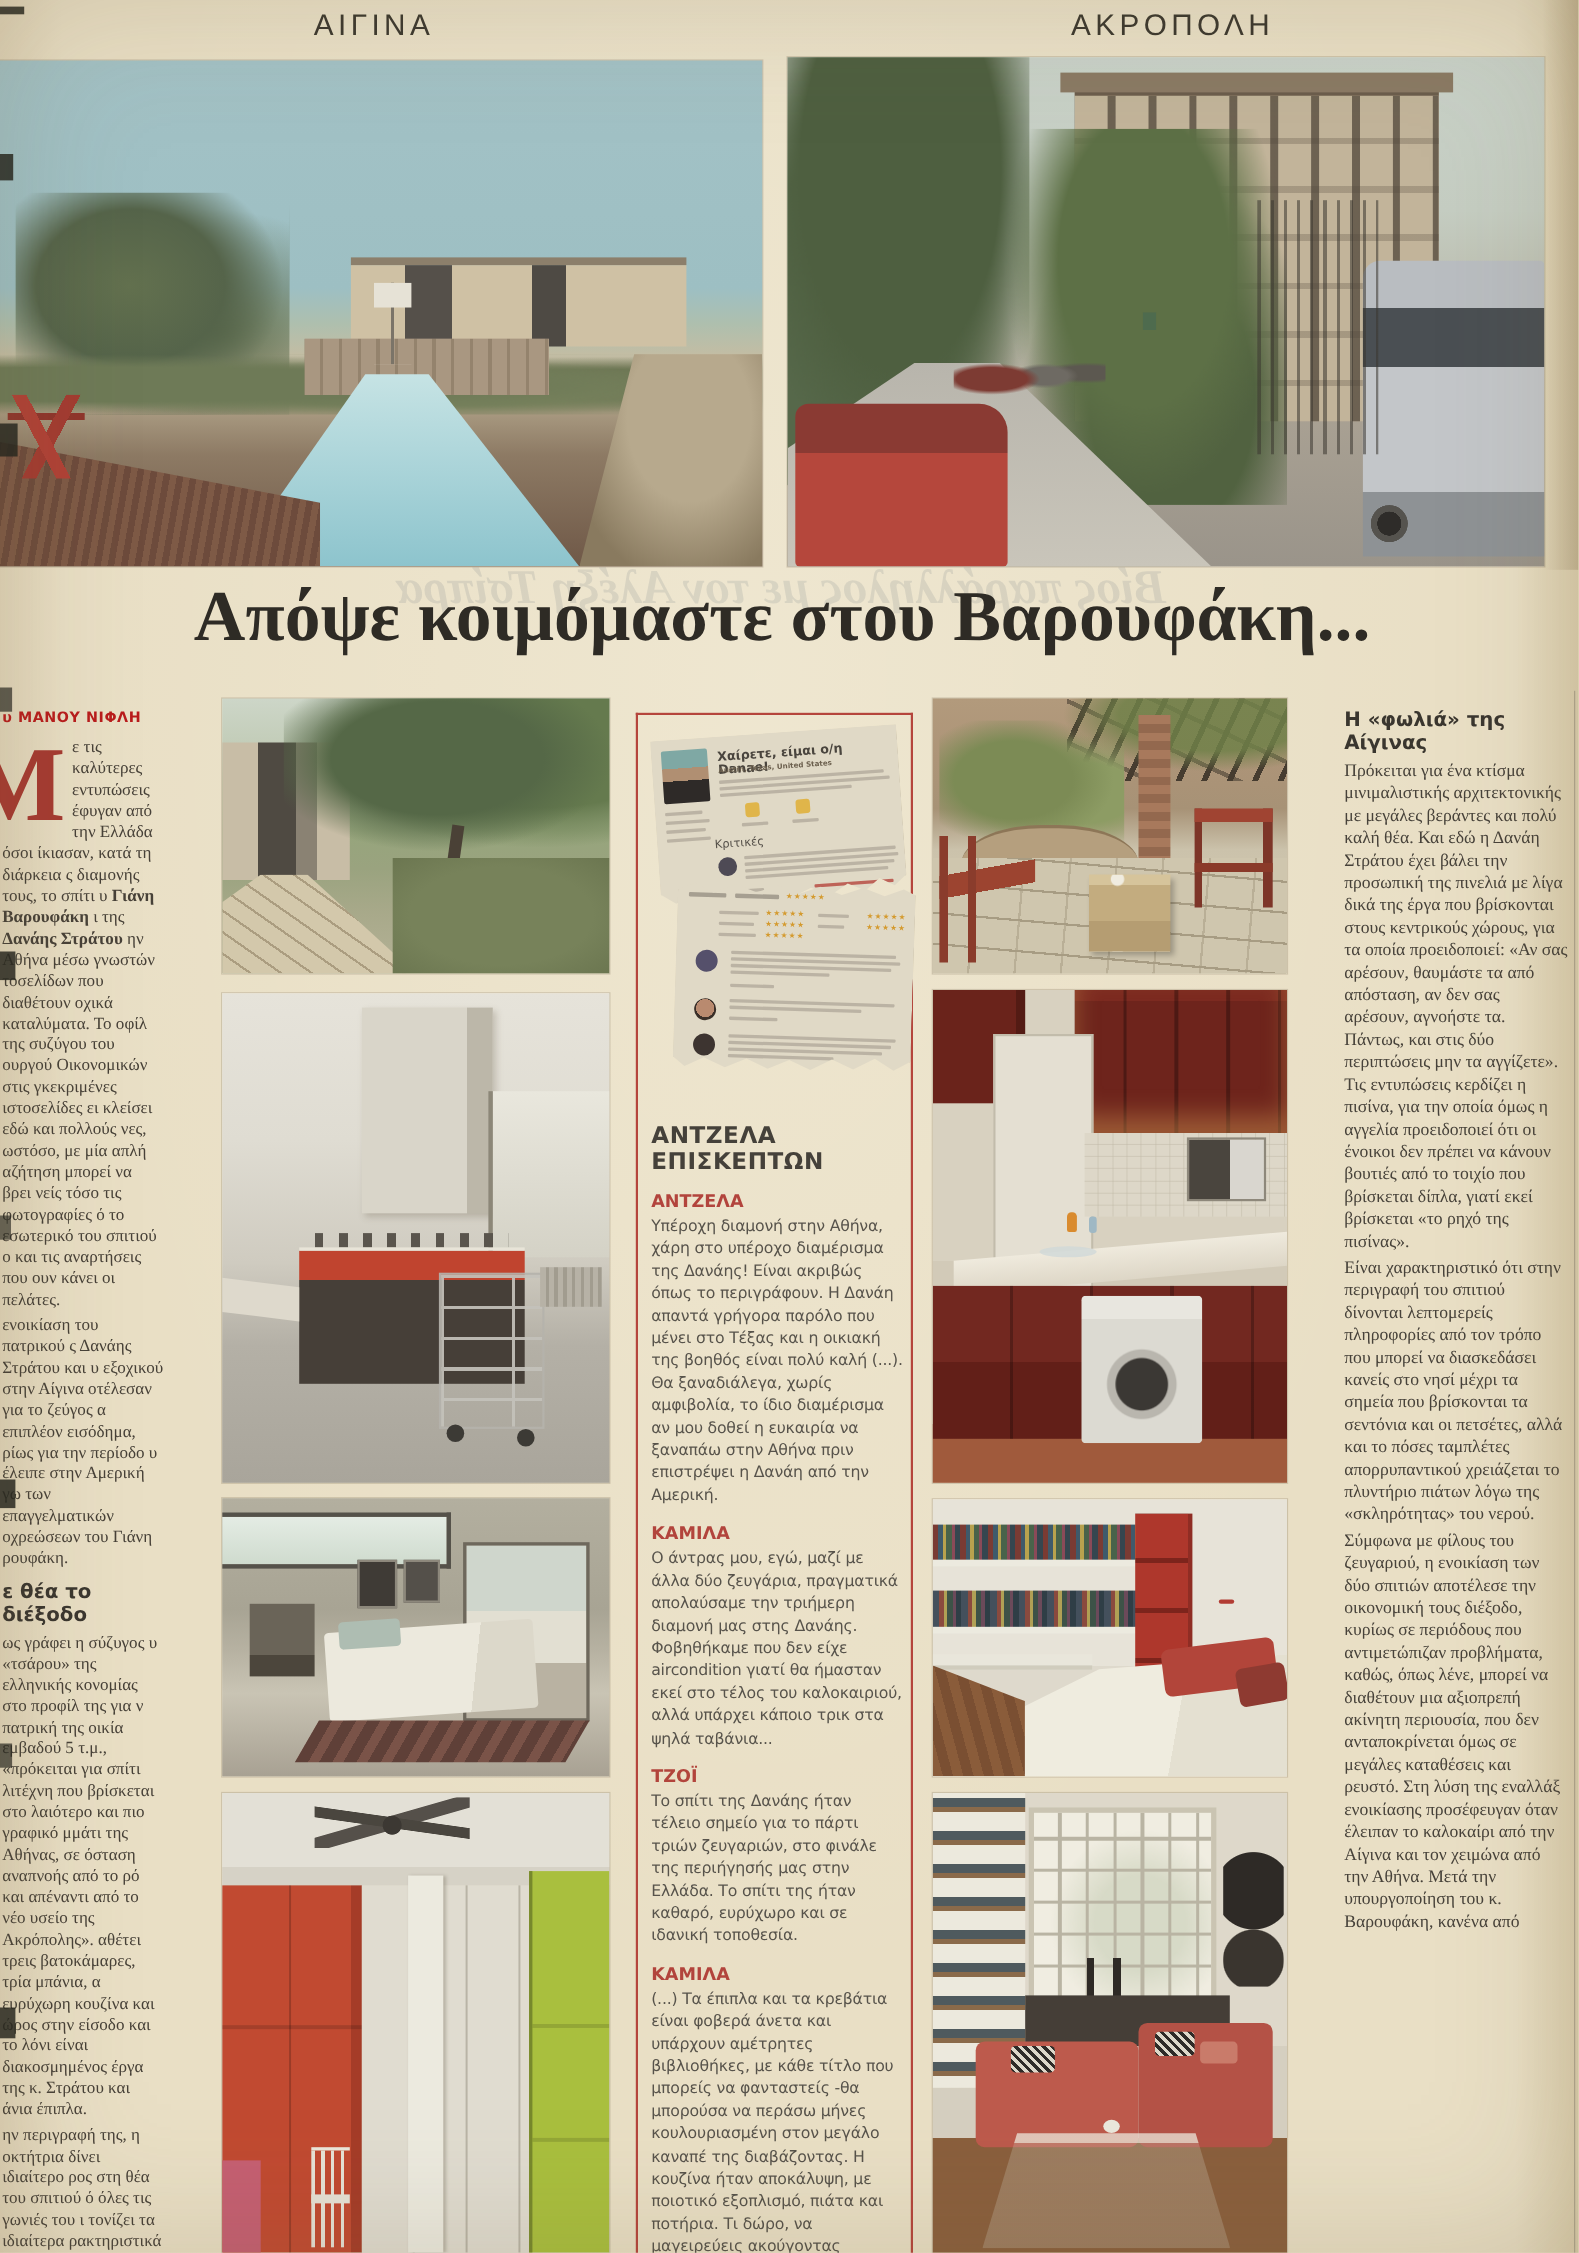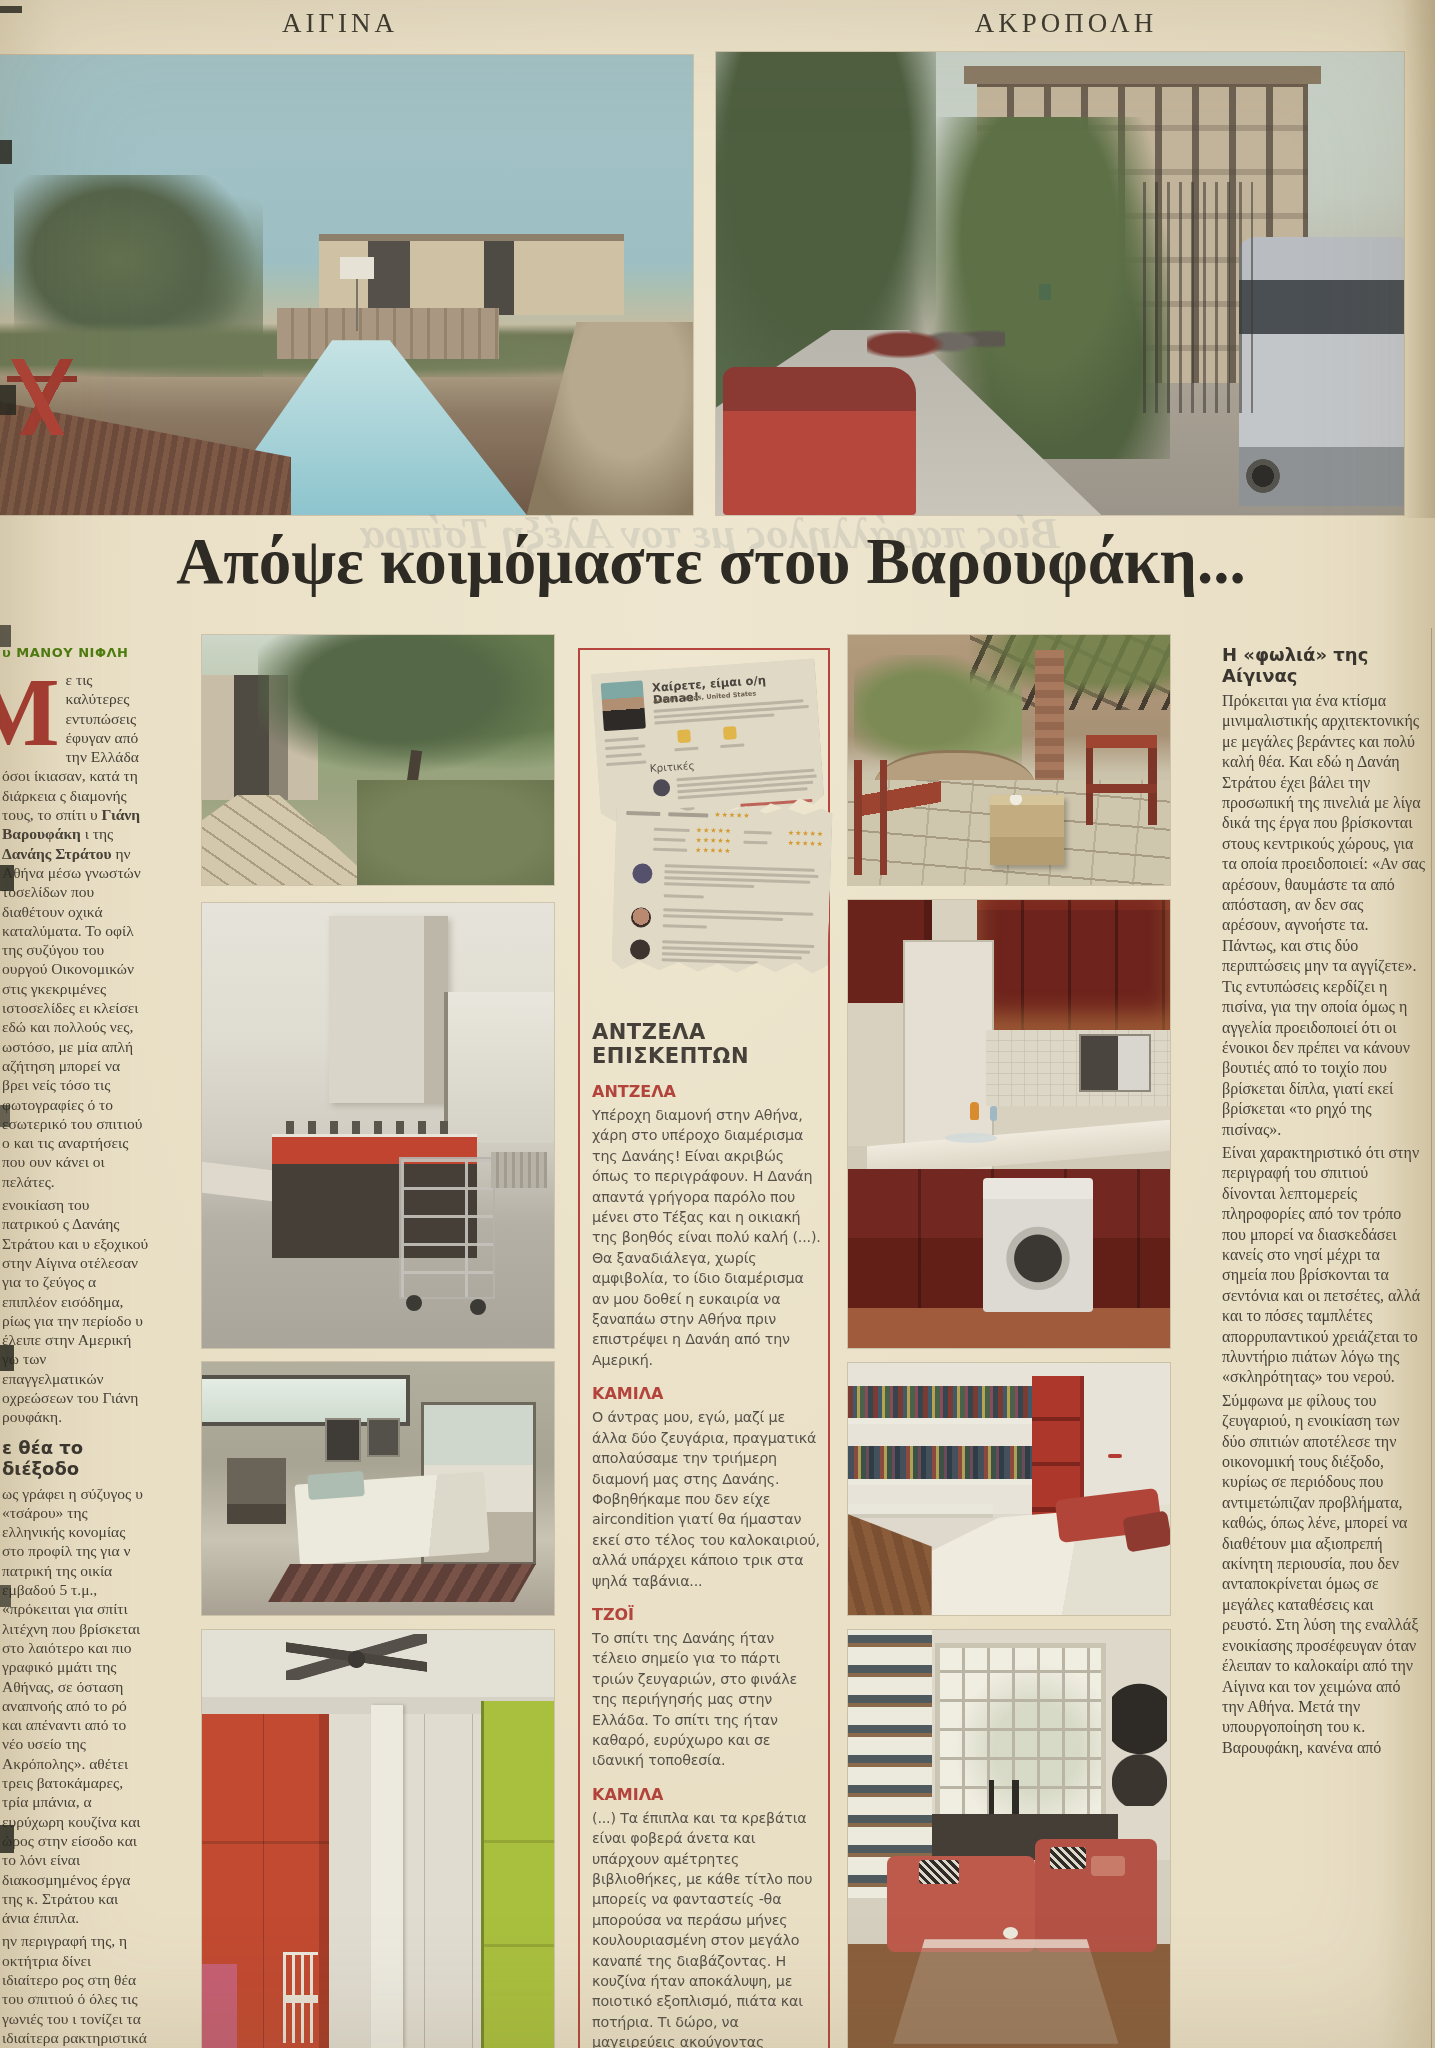--- a/index.html
+++ b/index.html
@@ -6,34 +6,34 @@
   body{
     width:1435px;height:2048px;position:relative;overflow:hidden;
     background:
       radial-gradient(ellipse at 48% 30%, rgba(255,252,240,.25), rgba(0,0,0,0) 60%),
       linear-gradient(90deg,#e2d6ba 0,#e9dfc5 4%,#e9dfc5 96%,#dccfae 100%),
       #e8ddc2;
     font-family:"Liberation Serif","DejaVu Serif",serif;color:#45403a;
   }
   .abs{position:absolute}
   
-  .toplabel{font-family:Liberation Serif, serif;font-size:27px;letter-spacing:4px;
+  .toplabel{font-family:Liberation Sans, sans-serif;font-size:27px;letter-spacing:4px;
     color:#3c382f;text-align:center;width:420px;font-weight:normal}
   
   .photo{position:absolute;overflow:hidden;box-shadow:0 0 0 1px rgba(120,105,80,.25)}
   .photo *{position:absolute}
   
   .headline{left:0;top:524px;width:1422px;text-align:center;
     font-size:65px;font-weight:bold;color:#2e2b25;letter-spacing:0;
     font-family:"Liberation Serif","DejaVu Serif",serif}
   .ghost{left:150px;top:508px;width:1120px;text-align:center;font-size:44px;font-weight:bold;
     color:#5c6a78;opacity:.14;transform:scaleX(-1);font-style:italic;white-space:nowrap}
   
   .byline{left:2px;top:645px;font-family:"DejaVu Sans",sans-serif;font-size:13px;
-    font-weight:bold;color:#4d7c0f;letter-spacing:.5px}
+    font-weight:bold;color:#b91c1c;letter-spacing:.5px}
   .leftcol{left:2px;top:670px;width:147px;font-size:15.5px;line-height:19.3px;color:#474138}
   .leftcol p{margin:0 0 4px 0}
   .dropcap{float:left;font-size:97px;line-height:74px;font-weight:bold;color:#a63a31;
     margin:6px 6px 0 -34px;font-family:"Liberation Serif",serif}
   .subhead{font-family:"DejaVu Sans",sans-serif;font-weight:bold;font-size:18px;
     color:#3a362f;margin:10px 0 5px 0 !important;line-height:21px}
   .rightcol{left:1222px;top:634px;width:203px;font-size:16px;line-height:20.4px;color:#47423a}
   .rightcol p{margin:0 0 3px 0}
   .rule-v{left:1431px;top:628px;width:1px;height:1420px;background:#97907e;opacity:.7}
   

